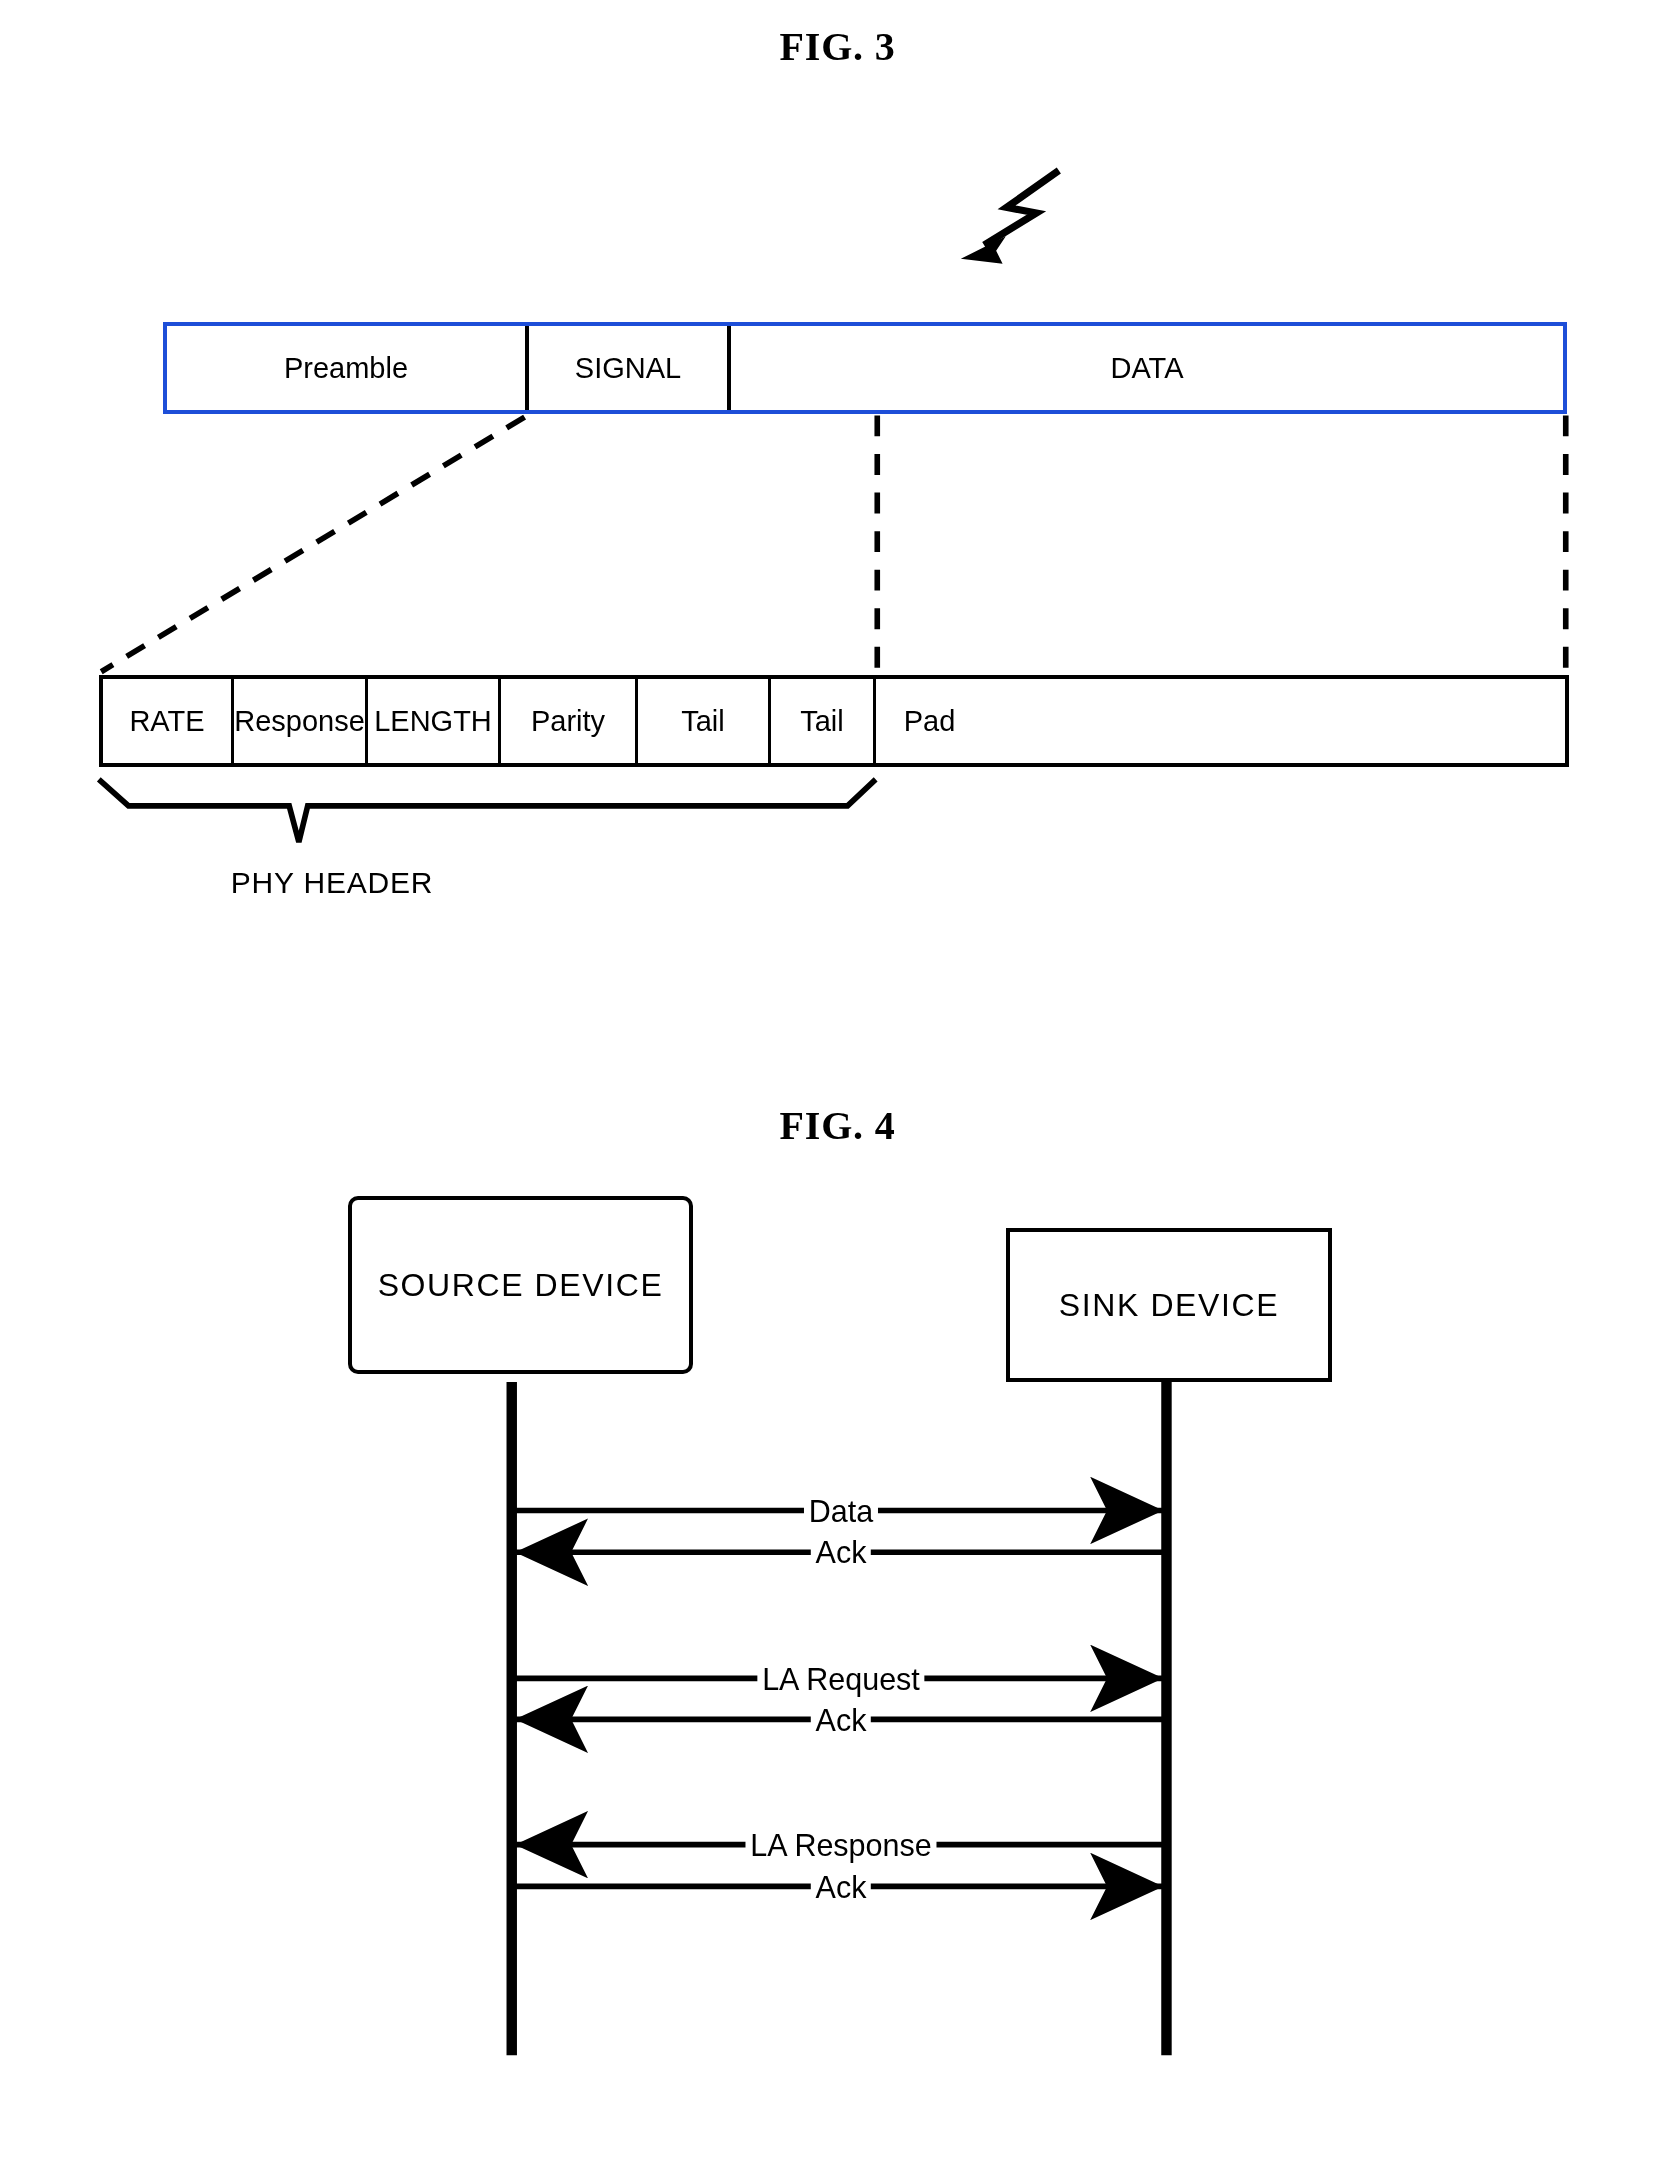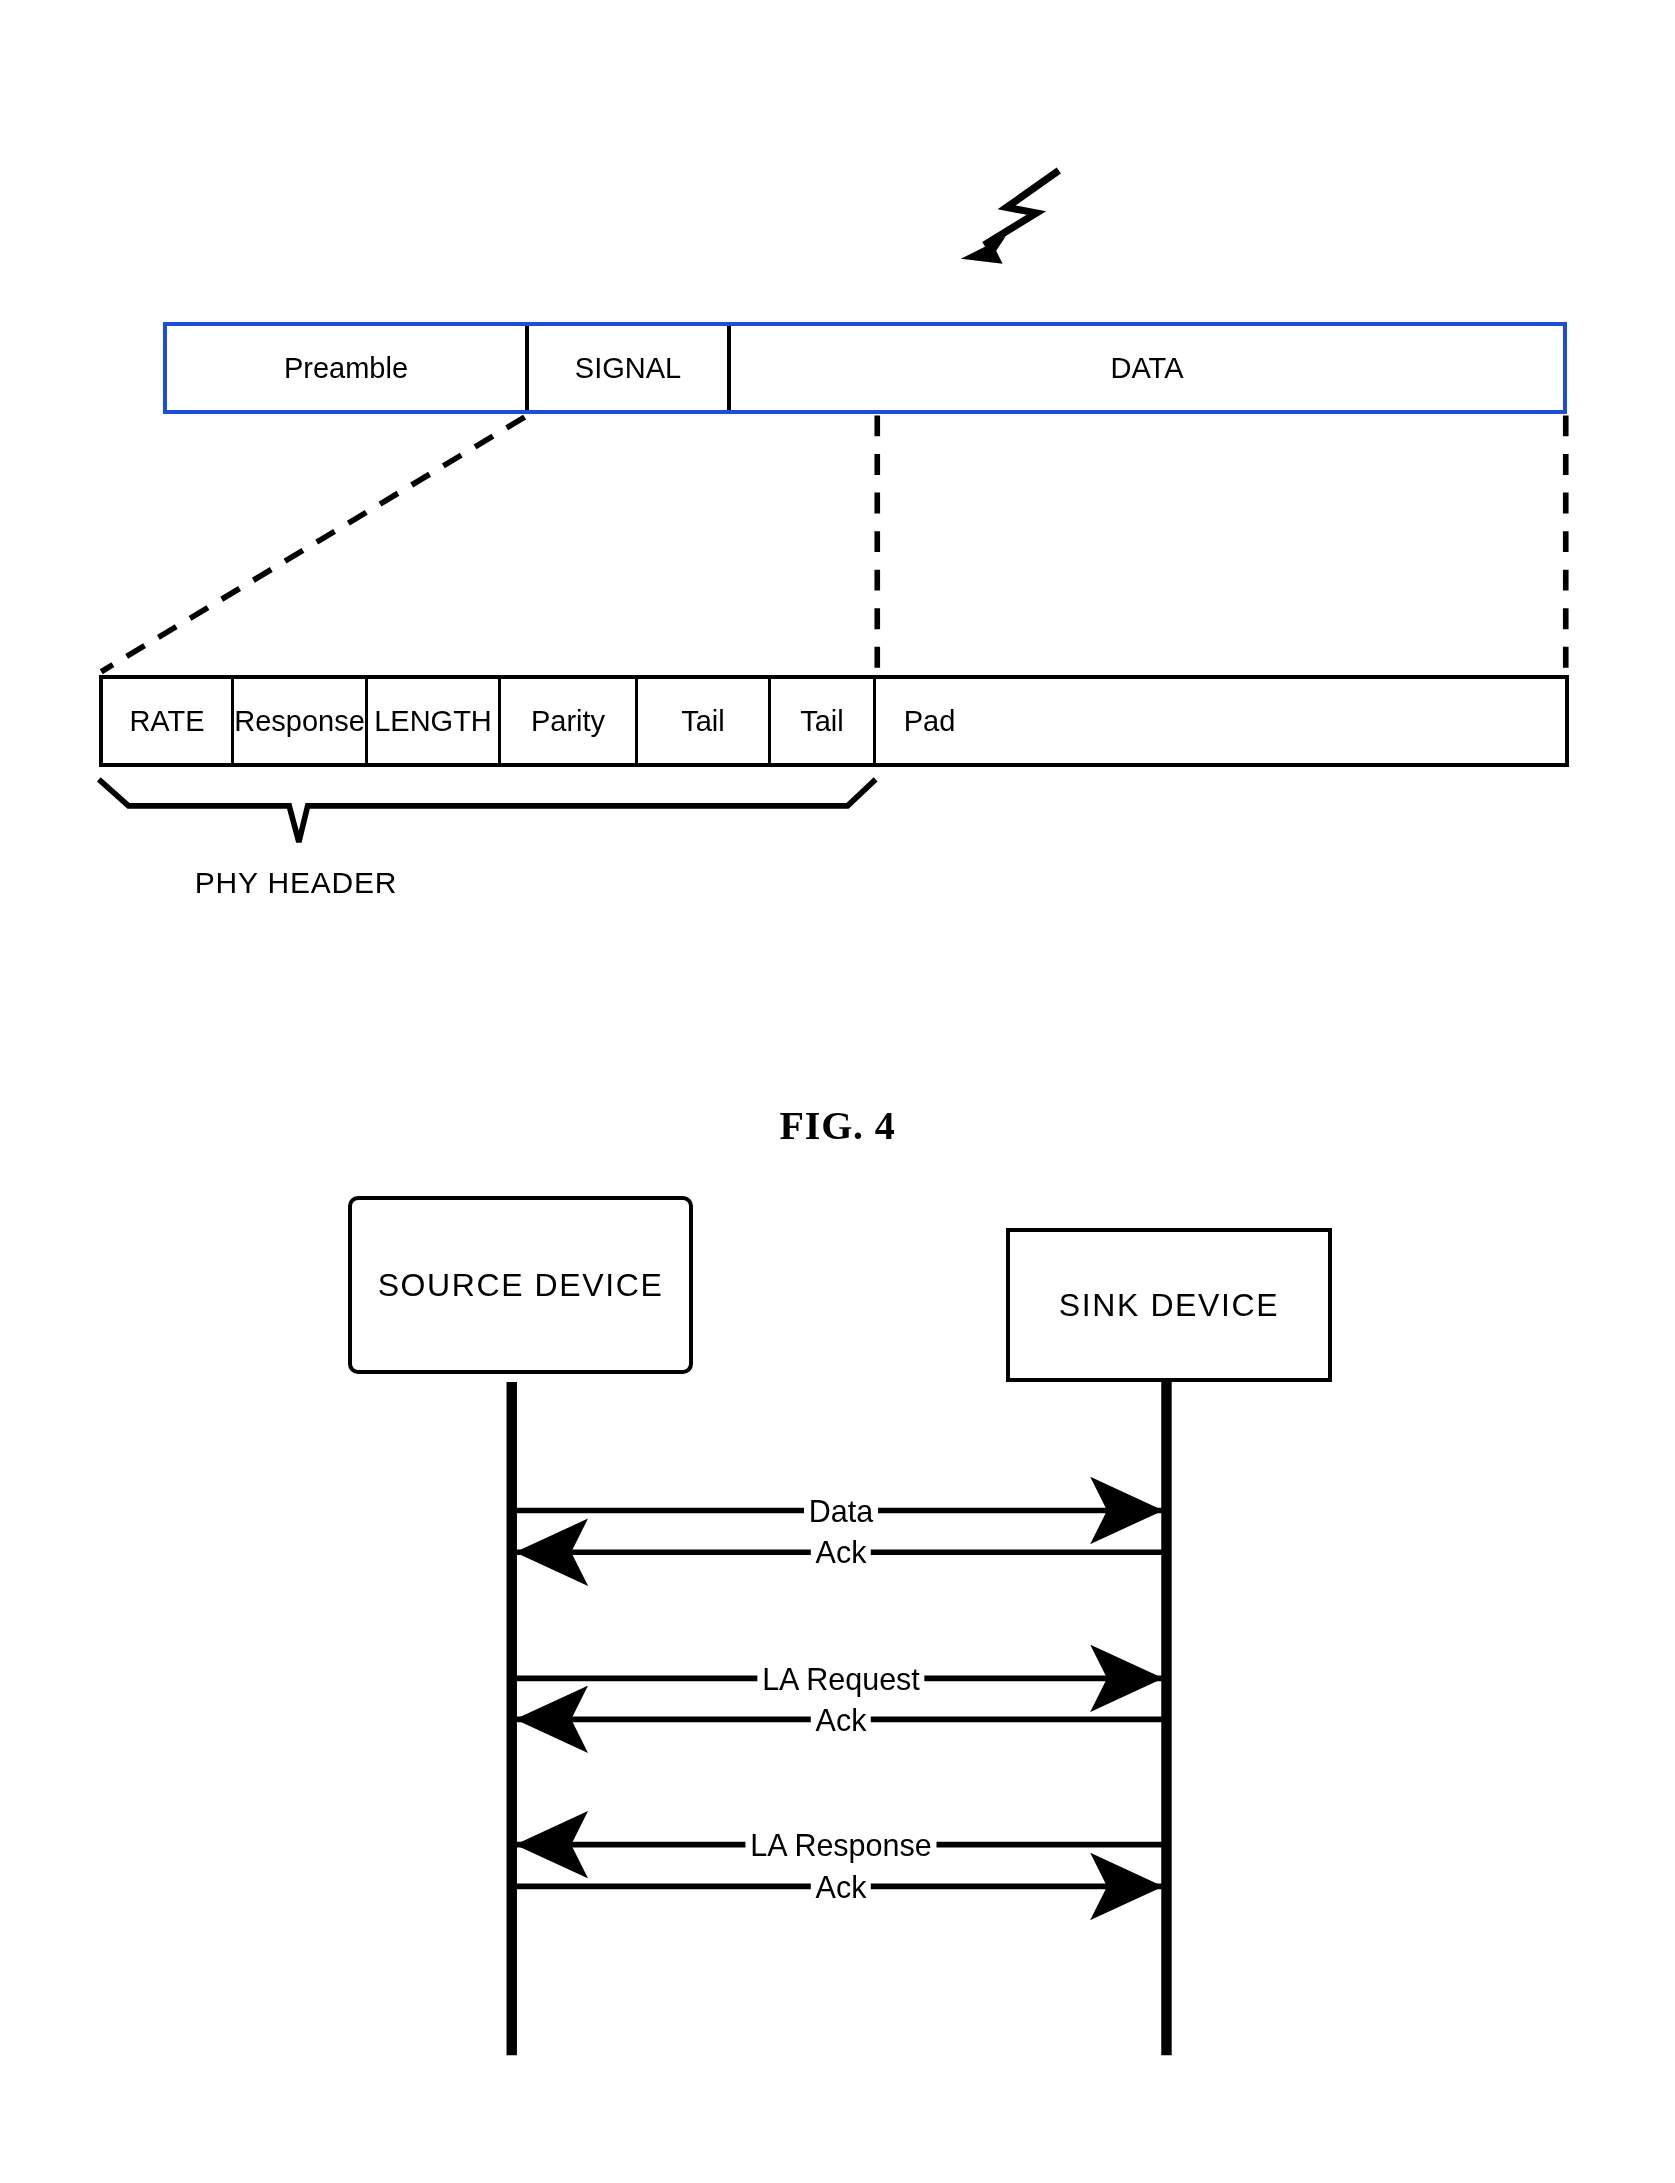--- a/index.html
+++ b/index.html
@@ -121,20 +121,21 @@
   
   #phy-header-label {
     position: absolute;
     left: 0px;
     top: 866px;
     width: 592px;
     text-align: center;
     font-size: 30px;
     font-family: "Liberation Sans", sans-serif;
     letter-spacing: 0.8px;
+    padding-left: 36px;
   }
 
   
   .device-box {
     position: absolute;
     border: 4.8px solid #000;
     box-sizing: border-box;
     background: #fff;
     display: flex;
     align-items: center;
@@ -168,20 +169,21 @@
     padding: 0 4.8px;
     transform: translate(-50%, -50%);
     line-height: 1;
   }
 </style>
 </head>
 <body>
 
 <div class="page">
 
+  <div class="fig-title" id="fig3-title">FIG. 3</div>
 
 
   <div id="frame-bar">
     <div class="frame-cell" id="frame-cell-preamble">Preamble</div>
     <div class="frame-cell" id="frame-cell-signal">SIGNAL</div>
     <div class="frame-cell" id="frame-cell-data">DATA</div>
   </div>
 
   <div id="detail-row">
     <div class="detail-cell" id="detail-cell-0">RATE</div>

